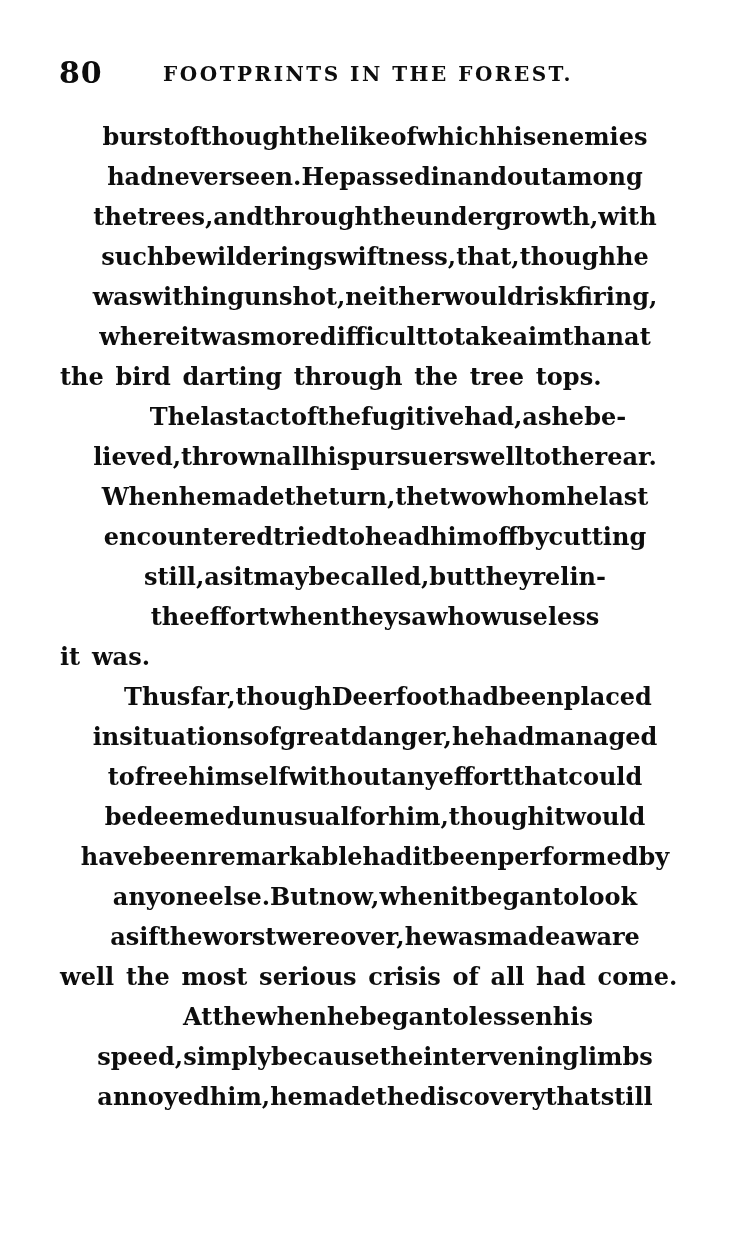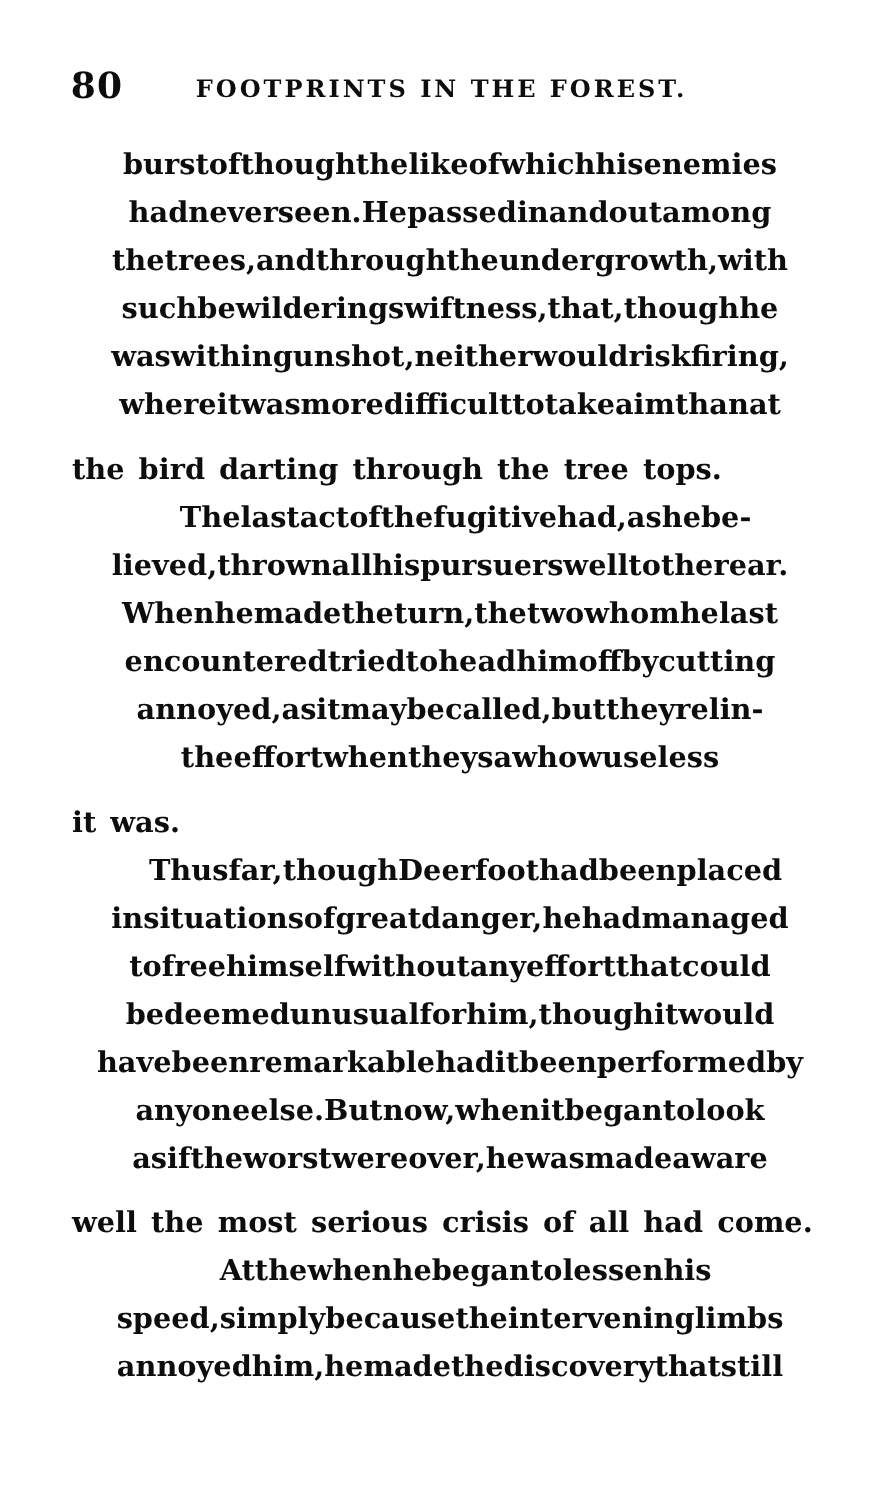--- a/index.html
+++ b/index.html
@@ -66,21 +66,20 @@
     justify-content: center;
   }
   .jline span {
     flex: 0 0 auto;
     white-space: pre;
   }
   
   .pend {
     text-align: left;
     word-spacing: 0.14em;
-    margin-top: 14px;
   }
   
   .indent {
     padding-left: 26px;
   }
 </style>
 </head>
 <body>
 
 <div class="page">
@@ -191,21 +190,21 @@
         <span>encountered</span>
         <span>tried</span>
         <span>to</span>
         <span>head</span>
         <span>him</span>
         <span>off</span>
         <span>by</span>
         <span>cutting</span>
       </div>
     <div class="line jline">
-        <span>annoyed,</span>
+        <span>still,</span>
         <span>as</span>
         <span>it</span>
         <span>may</span>
         <span>be</span>
         <span>called,</span>
         <span>but</span>
         <span>they</span>
         <span>relin-</span>
       </div>
     <div class="line jline">

